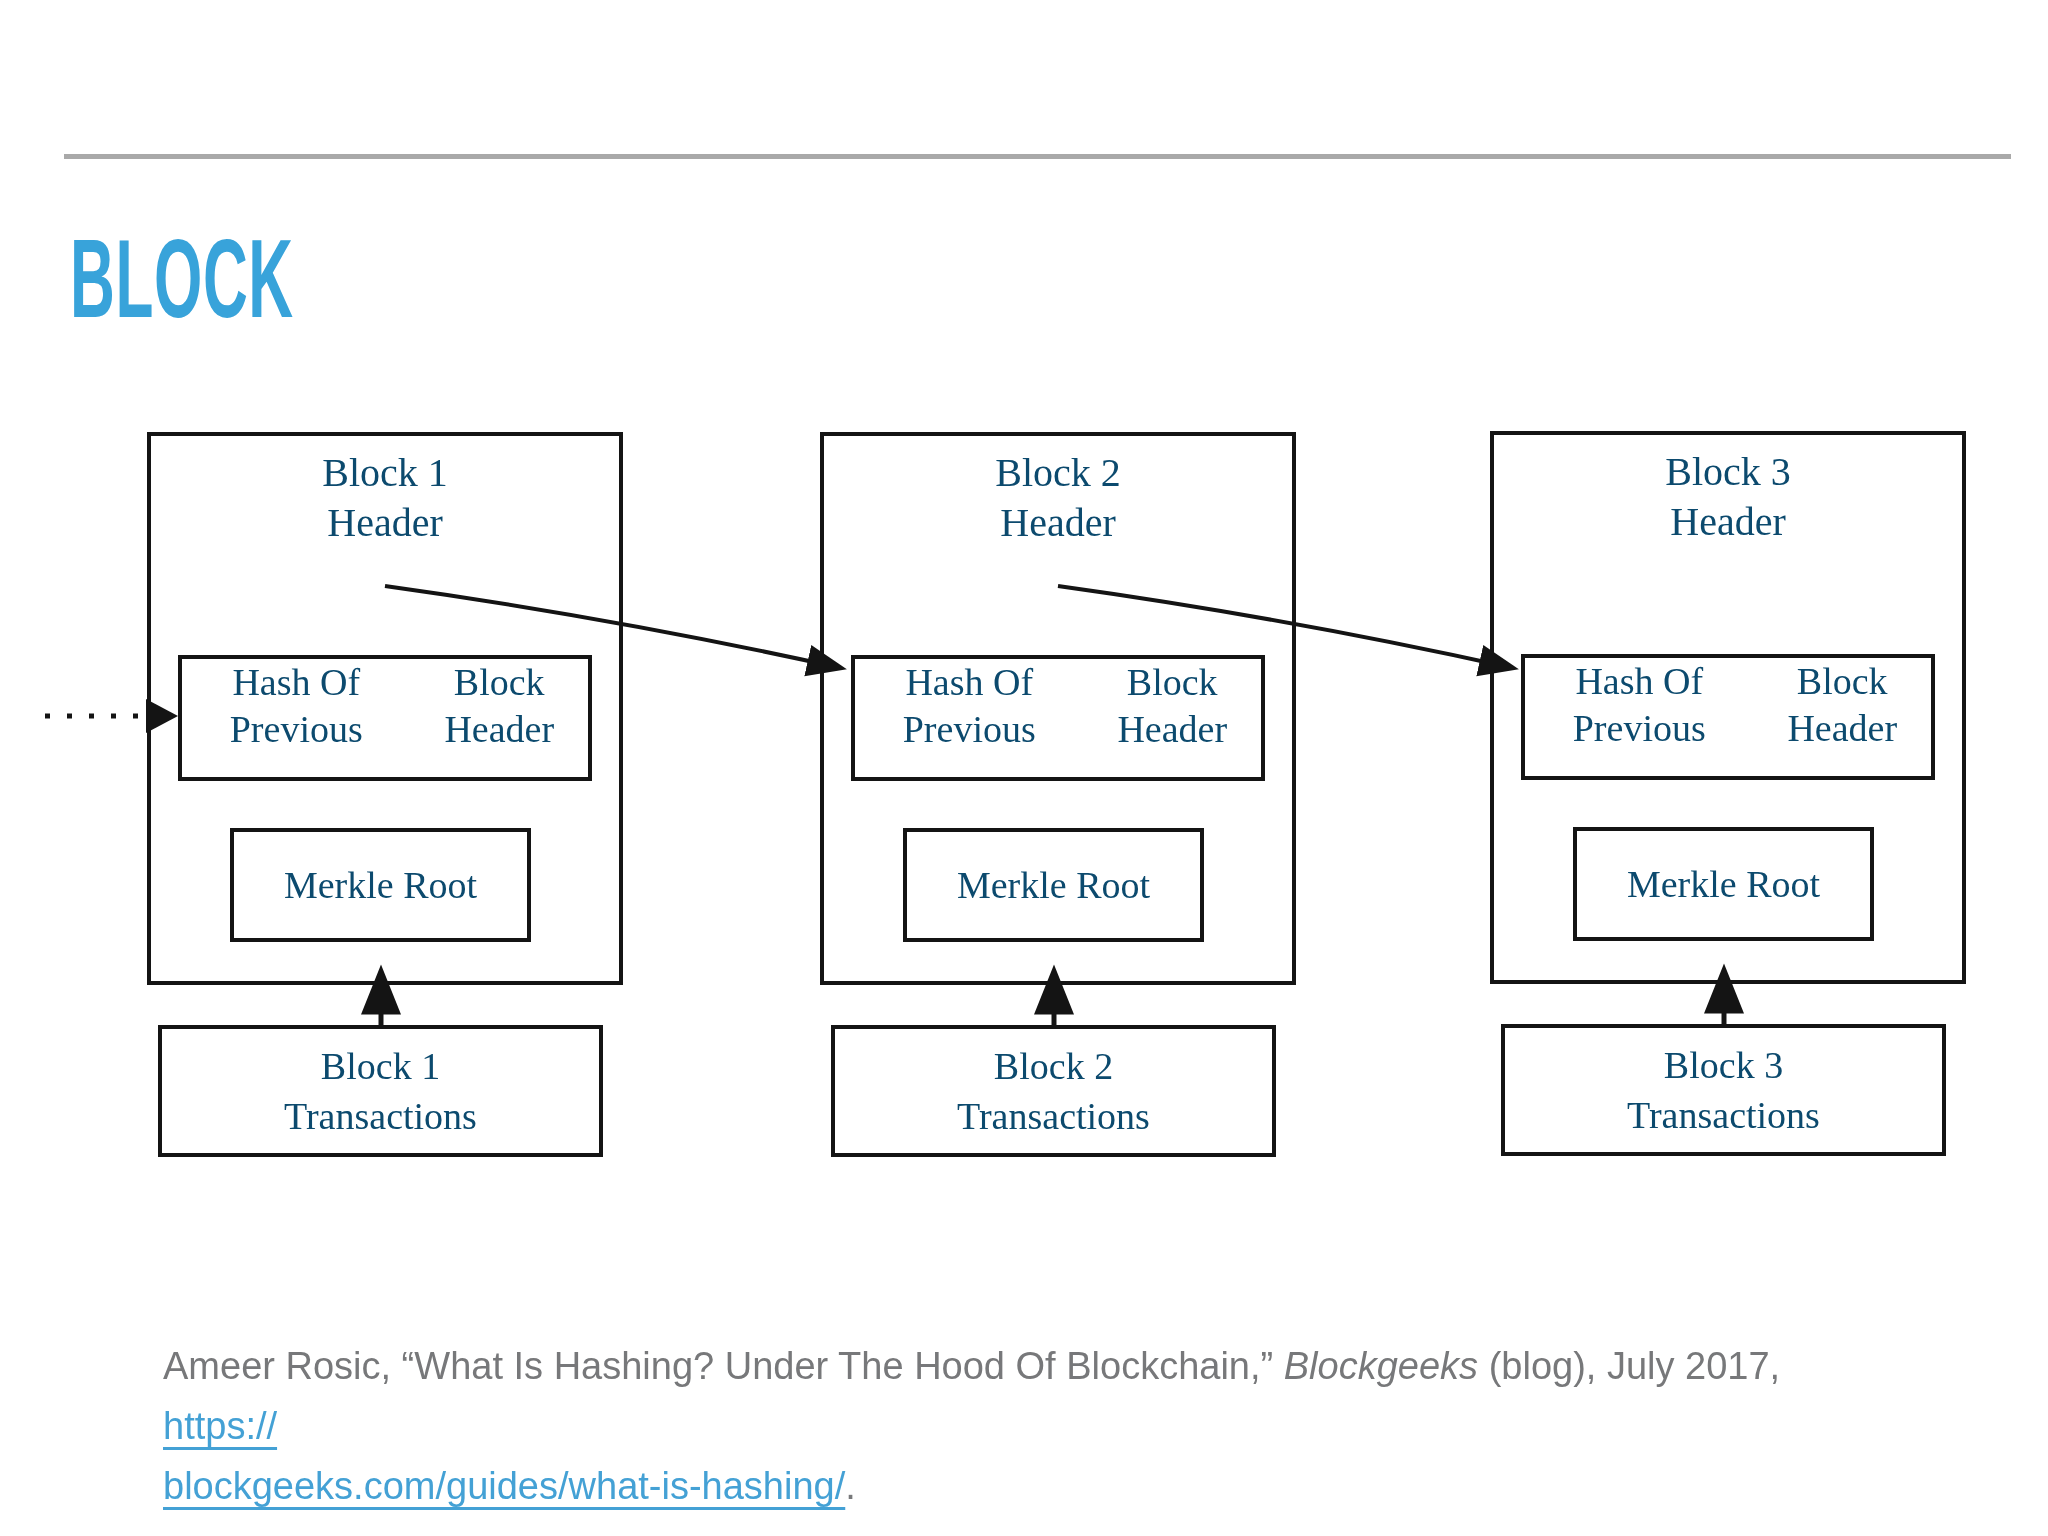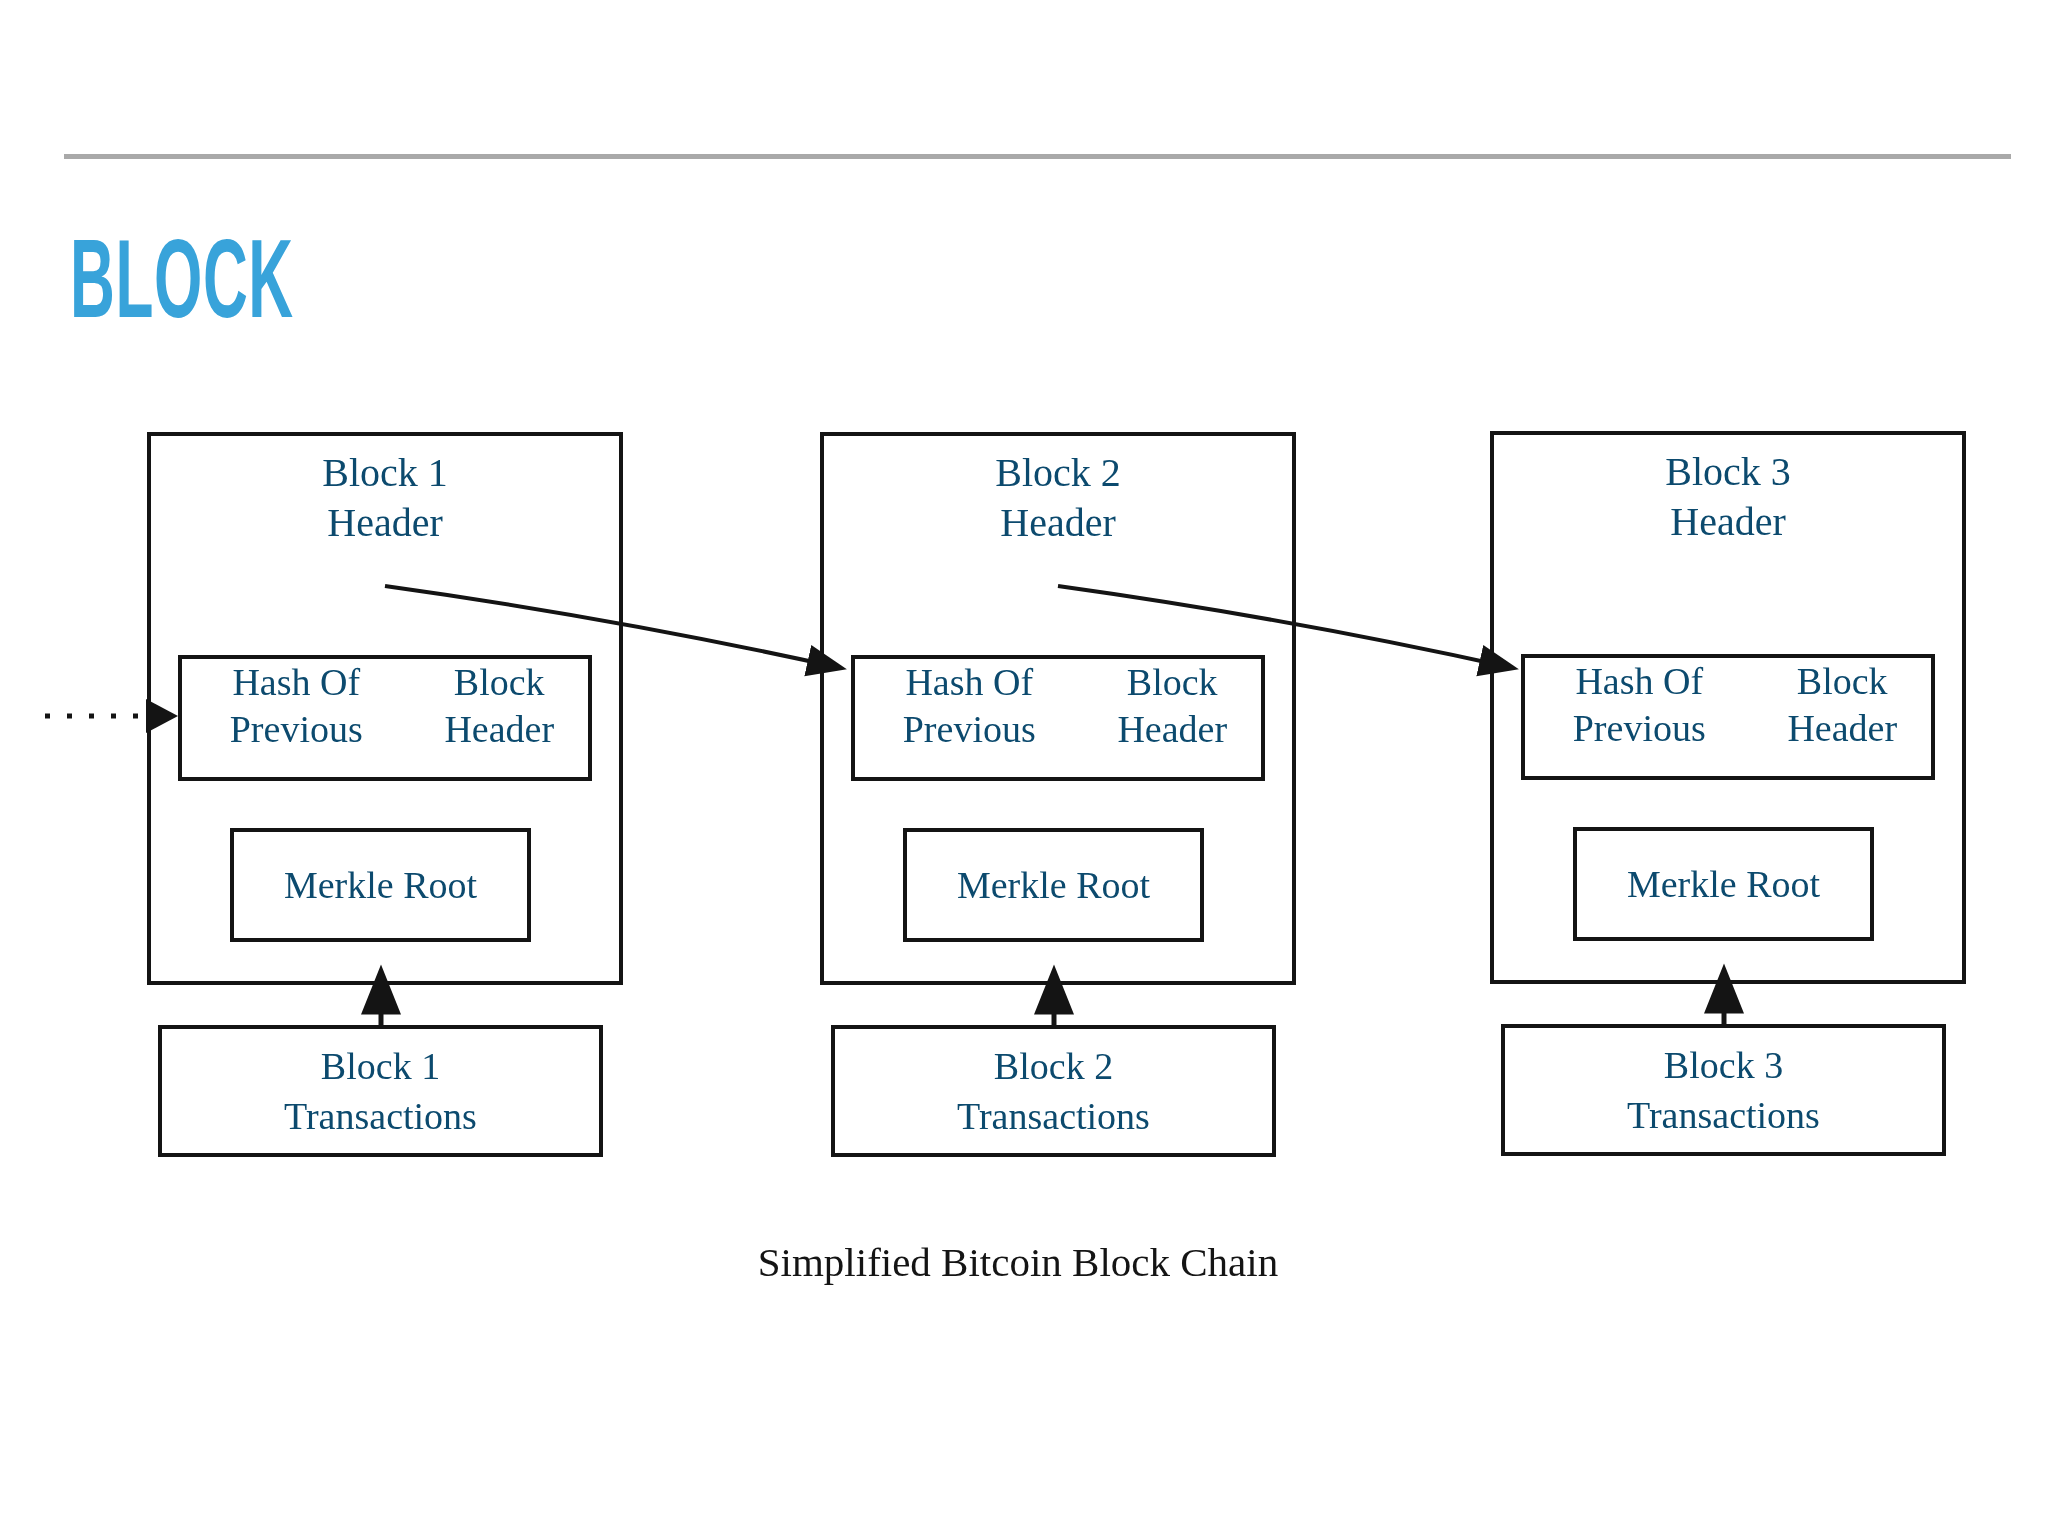--- a/index.html
+++ b/index.html
@@ -110,16 +110,19 @@
     </defs>
     <path d="M45,716 H138" stroke="#141414" stroke-width="5" stroke-dasharray="5 17" fill="none"></path>
     <polygon points="146,699 146,733 178,716" fill="#141414"></polygon>
     <path d="M385,586 Q615,618 841,668" stroke="#141414" stroke-width="4" fill="none" marker-end="url(#ah)"></path>
     <path d="M1058,586 Q1288,618 1513,668" stroke="#141414" stroke-width="4" fill="none" marker-end="url(#ah)"></path>
     <path d="M381,1027 L381,972" stroke="#141414" stroke-width="5" fill="none" marker-end="url(#ah)"></path>
     <path d="M1054,1027 L1054,972" stroke="#141414" stroke-width="5" fill="none" marker-end="url(#ah)"></path>
     <path d="M1724,1026 L1724,971" stroke="#141414" stroke-width="5" fill="none" marker-end="url(#ah)"></path>
   </svg>
 
-  <div class="caption serif">Simplified Bitcoin Block Chain</div>
 
+  <div class="citation">
+    <span>Ameer Rosic, “What Is Hashing? Under The Hood Of Blockchain,” </span><span class="italic">Blockgeeks</span><span> (blog), July 2017, </span><span class="link">https://</span><br>
+    <span class="link">blockgeeks.com/guides/what-is-hashing/</span><span>.</span>
+  </div>
 
 </div>
 
 </body></html>

